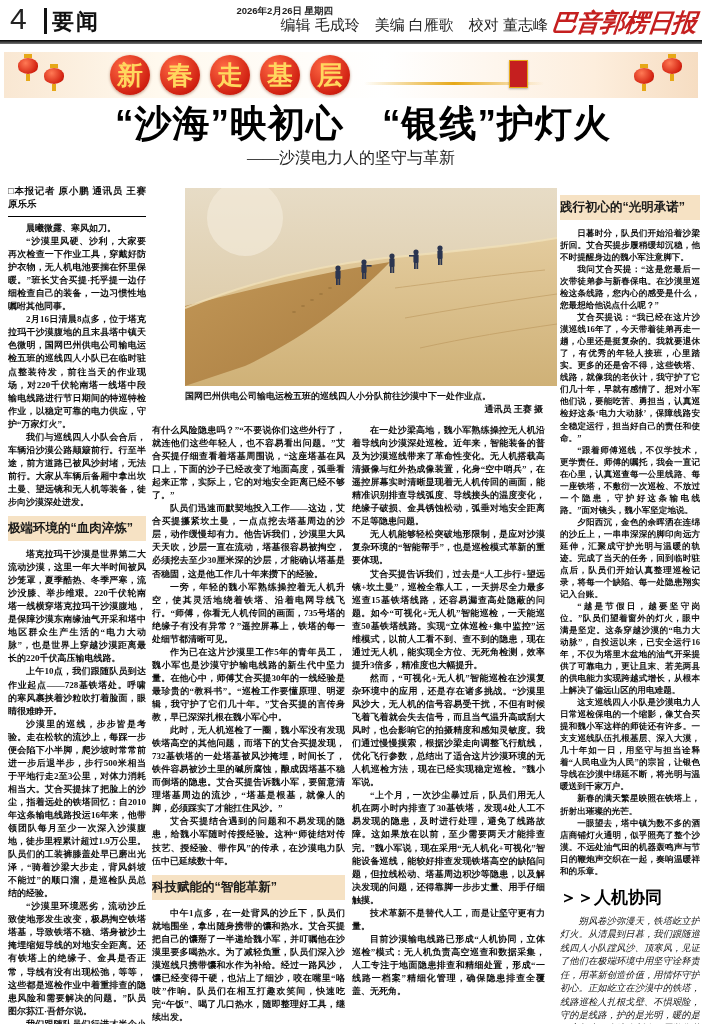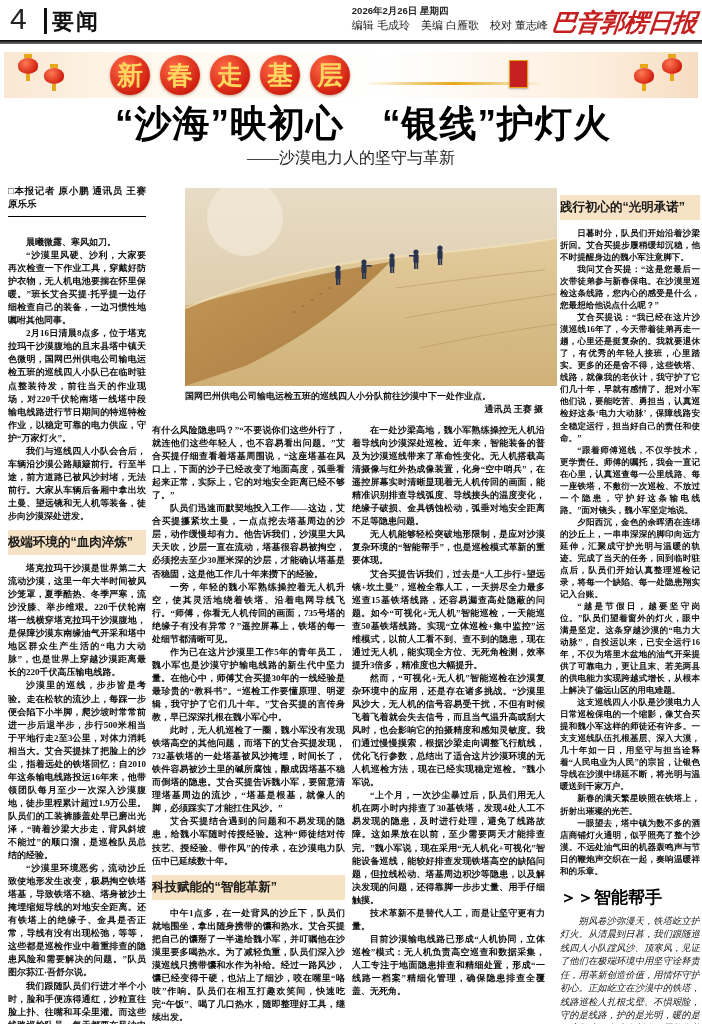--- a/index.html
+++ b/index.html
@@ -6,21 +6,21 @@
   #page{position:relative;width:702px;height:1024px;background:#ffffff;overflow:hidden;
         font-family:"Liberation Serif",serif;color:#111;margin:0 auto;}
   
   .masthead{position:absolute;top:0;left:0;width:702px;height:40px;}
   .pagenum{position:absolute;left:10px;top:2px;font-size:30px;font-family:"Liberation Sans",sans-serif;color:#222;}
   .pn-bar{position:absolute;left:44px;top:8px;width:3px;height:26px;background:#111;}
   .section-name{position:absolute;left:52px;top:7px;font-size:22px;font-weight:bold;
         font-family:"Liberation Sans",sans-serif;letter-spacing:2px;}
   .mast-right{position:absolute;right:154px;top:4px;text-align:left;font-family:"Liberation Sans",sans-serif;}
   .date-line{font-size:9.5px;font-weight:bold;color:#222;line-height:14px;}
-  .staff-line{font-size:11px;color:#222;line-height:14px;}
+  .staff-line{font-size:15px;color:#222;line-height:14px;margin-left:44px;}
   .paper-logo{position:absolute;right:6px;top:6px;font-size:25px;font-weight:bold;font-style:italic;
         color:#c51f1f;font-family:"DejaVu Serif",serif;letter-spacing:-1px;transform:skewX(-6deg);}
   .mast-rule{position:absolute;top:40px;left:0;width:702px;height:4px;
         background:linear-gradient(#000,#777);}
   
   .banner{position:absolute;top:52px;left:4px;width:694px;height:46px;
         background:linear-gradient(90deg,#f9e7d2,#fff9ee 22%,#ffffff 55%,#fdeedd 85%,#f6ddc2);
         overflow:hidden;}
   .medallions{position:absolute;left:106px;top:3px;display:flex;}
   .medallion{width:40px;height:40px;border-radius:50%;margin-right:10px;
@@ -47,21 +47,21 @@
   .photo-caption{position:absolute;left:185px;top:390px;width:372px;font-size:9px;line-height:13px;
         color:#111;font-weight:bold;}
   .photo-credit{display:block;text-align:right;padding-right:14px;}
   
   .col{position:absolute;overflow:hidden;text-align:justify;}
   #col1{left:8px;  top:185px;width:138px;height:839px;}
   #col2{left:152px;top:424px;width:193px;height:600px;}
   #col3{left:352px;top:424px;width:193px;height:600px;}
   #col4{left:560px;top:188px;width:140px;height:836px;}
   .byline{font-size:9.5px;font-weight:bold;border-bottom:1px solid #000;
-        padding-bottom:5px;margin-bottom:19px;font-family:"Liberation Sans",sans-serif;}
+        padding-bottom:5px;margin-bottom:5px;font-family:"Liberation Sans",sans-serif;}
   .para{margin:0;font-size:9px;line-height:1.45;text-indent:2em;font-weight:bold;}
   .para.cont{text-indent:0;}
   #col4 .para{font-size:8.6px;line-height:1.4;}
   .sec-head{margin:7px 0;background:#f6e2c4;text-align:left;font-weight:bold;
         font-size:12.5px;padding:4px 0;font-family:"Liberation Sans",sans-serif;color:#1a1a1a;}
   .note-head{margin:9px 0 5px;font-size:17px;font-weight:bold;font-family:"Liberation Sans",sans-serif;color:#000;}
   .note-para{margin:0;font-size:9.3px;line-height:1.45;text-indent:2em;
         font-family:"DejaVu Serif",serif;font-style:italic;}
 </style>
 </head>
@@ -175,20 +175,21 @@
   </div>
 
   <div class="col" id="col1">
       <div class="byline">□本报记者 原小鹏 通讯员 王赛 原乐乐</div>
       <p class="para">晨曦微露、寒风如刀。</p>
       <p class="para">“沙漠里风硬、沙利，大家要再次检查一下作业工具，穿戴好防护衣物，无人机电池要揣在怀里保暖。”班长艾合买提·托乎提一边仔细检查自己的装备，一边习惯性地嘱咐其他同事。</p>
       <p class="para">2月16日清晨8点多，位于塔克拉玛干沙漠腹地的且末县塔中镇天色微明，国网巴州供电公司输电运检五班的巡线四人小队已在临时驻点整装待发，前往当天的作业现场，对220千伏轮南塔一线塔中段输电线路进行节日期间的特巡特检作业，以稳定可靠的电力供应，守护“万家灯火”。</p>
       <p class="para">我们与巡线四人小队会合后，车辆沿沙漠公路颠簸前行。行至半途，前方道路已被风沙封堵，无法前行。大家从车辆后备厢中拿出坎土曼、望远镜和无人机等装备，徒步向沙漠深处进发。</p>
       <div class="sec-head">极端环境的“血肉淬炼”</div>
       <p class="para">塔克拉玛干沙漠是世界第二大流动沙漠，这里一年大半时间被风沙笼罩，夏季酷热、冬季严寒，流沙没膝、举步维艰。220千伏轮南塔一线横穿塔克拉玛干沙漠腹地，是保障沙漠东南缘油气开采和塔中地区群众生产生活的“电力大动脉”，也是世界上穿越沙漠距离最长的220千伏高压输电线路。</p>
+      <p class="para">上午10点，我们跟随队员到达作业起点——728基铁塔处。呼啸的寒风裹挟着沙粒吹打着脸面，眼睛很难睁开。</p>
       <p class="para">沙漠里的巡线，步步皆是考验。走在松软的流沙上，每踩一步便会陷下小半脚，爬沙坡时常常前进一步后退半步，步行500米相当于平地行走2至3公里，对体力消耗相当大。艾合买提抹了把脸上的沙尘，指着远处的铁塔回忆：自2010年这条输电线路投运16年来，他带领团队每月至少一次深入沙漠腹地，徒步里程累计超过1.9万公里。队员们的工装裤膝盖处早已磨出光泽，“骑着沙梁大步走，背风斜坡不能过”的顺口溜，是巡检队员总结的经验。</p>
       <p class="para">“沙漠里环境恶劣，流动沙丘致使地形发生改变，极易掏空铁塔塔基，导致铁塔不稳、塔身被沙土掩埋缩短导线的对地安全距离。还有铁塔上的绝缘子、金具是否正常，导线有没有出现松弛，等等，这些都是巡检作业中着重排查的隐患风险和需要解决的问题。”队员图尔荪江·吾舒尔说。</p>
       <p class="para">我们跟随队员们行进才半个小时，脸和手便冻得通红，沙粒直往脸上扑、往嘴和耳朵里灌。而这些线路巡检队员，每天都要在风沙中来回徒步十几公里，逐一排查、处置隐患，确保每基铁塔、每段导线都处于安全运行状态。</p>
     </div>
   <div class="col" id="col2">
       <p class="para cont">有什么风险隐患吗？”“不要说你们这些外行了，就连他们这些年轻人，也不容易看出问题。”艾合买提仔细查看着塔基周围说，“这座塔基在风口上，下面的沙子已经改变了地面高度，弧垂看起来正常，实际上，它的对地安全距离已经不够了。”</p>
       <p class="para">队员们迅速而默契地投入工作——这边，艾合买提攥紧坎土曼，一点点挖去塔基周边的沙层，动作缓慢却有力。他告诉我们，沙漠里大风天天吹，沙层一直在流动，塔基很容易被掏空，必须挖去至少30厘米深的沙层，才能确认塔基是否稳固，这是他工作几十年来攒下的经验。</p>
       <p class="para">一旁，年轻的魏小军熟练操控着无人机升空，使其灵活地绕着铁塔、沿着电网导线飞行。“师傅，你看无人机传回的画面，735号塔的绝缘子有没有异常？”遥控屏幕上，铁塔的每一处细节都清晰可见。</p>
       <p class="para">作为已在这片沙漠里工作5年的青年员工，魏小军也是沙漠守护输电线路的新生代中坚力量。在他心中，师傅艾合买提30年的一线经验是最珍贵的“教科书”。“巡检工作要懂原理、明逻辑，我守护了它们几十年。”艾合买提的言传身教，早已深深扎根在魏小军心中。</p>
       <p class="para">此时，无人机巡检了一圈，魏小军没有发现铁塔高空的其他问题，而塔下的艾合买提发现，732基铁塔的一处塔基被风沙掩埋，时间长了，铁件容易被沙土里的碱所腐蚀，酿成因塔基不稳而倒塔的隐患。艾合买提告诉魏小军，要留意清理塔基周边的流沙，“塔基是根基，就像人的脚，必须踩实了才能扛住风沙。”</p>
@@ -209,17 +210,17 @@
       <div class="sec-head">践行初心的“光明承诺”</div>
       <p class="para">日暮时分，队员们开始沿着沙梁折回。艾合买提步履稍缓却沉稳，他不时提醒身边的魏小军注意脚下。</p>
       <p class="para">我问艾合买提：“这是您最后一次带徒弟参与新春保电。在沙漠里巡检这条线路，您内心的感受是什么，您最想给他说点什么呢？”</p>
       <p class="para">艾合买提说：“我已经在这片沙漠巡线16年了，今天带着徒弟再走一趟，心里还是挺复杂的。我就要退休了，有优秀的年轻人接班，心里踏实。更多的还是舍不得，这些铁塔、线路，就像我的老伙计，我守护了它们几十年，早就有感情了。想对小军他们说，要能吃苦、勇担当，认真巡检好这条‘电力大动脉’，保障线路安全稳定运行，担当好自己的责任和使命。”</p>
       <p class="para">“跟着师傅巡线，不仅学技术，更学责任。师傅的嘱托，我会一直记在心里，认真巡查每一公里线路、每一座铁塔，不敷衍一次巡检、不放过一个隐患，守护好这条输电线路。”面对镜头，魏小军坚定地说。</p>
       <p class="para">夕阳西沉，金色的余晖洒在连绵的沙丘上，一串串深深的脚印向远方延伸，汇聚成守护光明与温暖的轨迹。完成了当天的任务，回到临时驻点后，队员们开始认真整理巡检记录，将每一个缺陷、每一处隐患翔实记入台账。</p>
       <p class="para">“越是节假日，越要坚守岗位。”队员们望着窗外的灯火，眼中满是坚定。这条穿越沙漠的“电力大动脉”，自投运以来，已安全运行16年，不仅为塔里木盆地的油气开采提供了可靠电力，更让且末、若羌两县的供电能力实现跨越式增长，从根本上解决了偏远山区的用电难题。</p>
       <p class="para">这支巡线四人小队是沙漠电力人日常巡检保电的一个缩影，像艾合买提和魏小军这样的师徒还有许多。一支支巡线队伍扎根基层、深入大漠，几十年如一日，用坚守与担当诠释着“人民电业为人民”的宗旨，让银色导线在沙漠中绵延不断，将光明与温暖送到千家万户。</p>
       <p class="para">新春的满天繁星映照在铁塔上，折射出璀璨的光芒。</p>
       <p class="para">一眼望去，塔中镇为数不多的酒店商铺灯火通明，似乎照亮了整个沙漠。不远处油气田的机器轰鸣声与节日的鞭炮声交织在一起，奏响温暖祥和的乐章。</p>
-      <div class="note-head">＞＞智能帮手</div>
+      <div class="note-head">＞＞人机协同</div>
       <p class="note-para">朔风卷沙弥漫天，铁塔屹立护灯火。从清晨到日暮，我们跟随巡线四人小队蹚风沙、顶寒风，见证了他们在极端环境中用坚守诠释责任，用革新创造价值，用情怀守护初心。正如屹立在沙漠中的铁塔，线路巡检人扎根戈壁、不惧艰险，守的是线路，护的是光明，暖的是万家灯火。在这个新春，无数像艾合买提、魏小军一样的电力工作者，坚守在各自的岗位上，用默默付出守护着千家万户的团圆与温暖。</p>
     </div>
 
 </div>
 
 </body></html>

